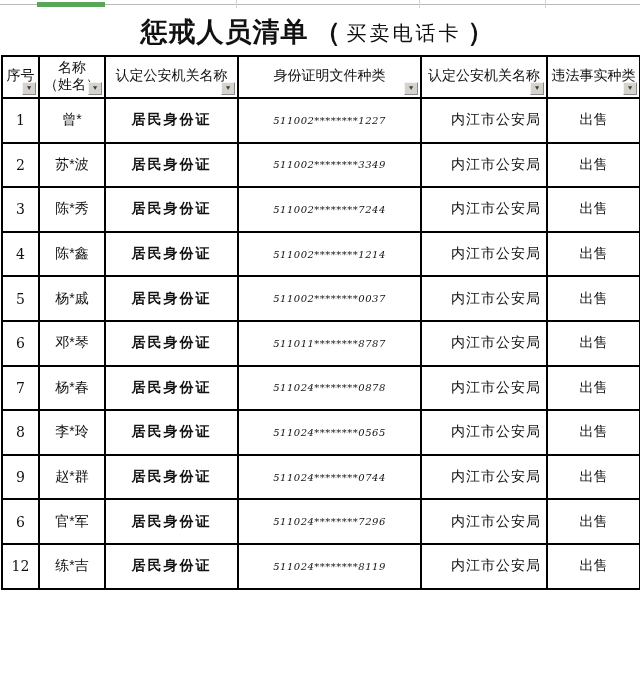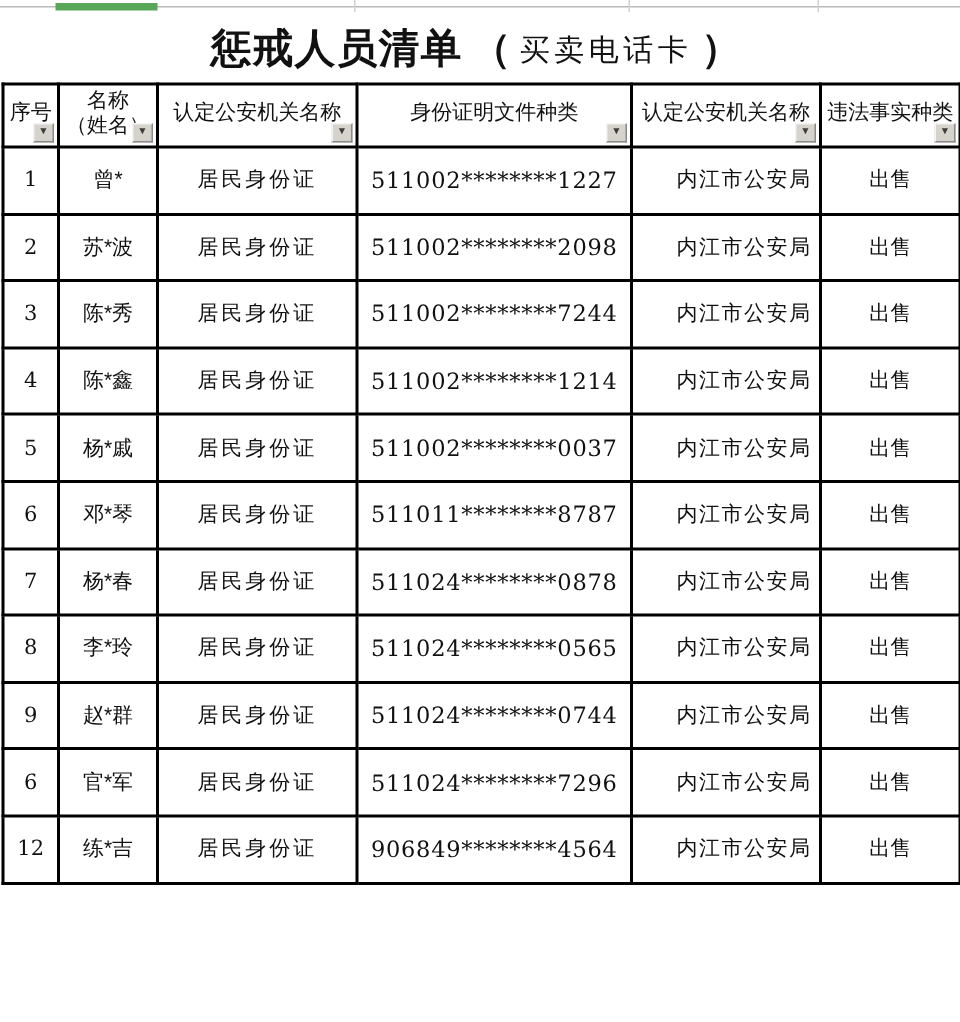--- a/index.html
+++ b/index.html
@@ -42,22 +42,22 @@
   }
   thead tr { height: 42px; font-family: Liberation Mono, monospace; }
   tbody tr { height: 44.6px; }
   th {
     font-size: 14px; font-weight: normal;
     position: relative; padding: 2px 1px;
     line-height: 1.25;
   }
   td { font-size: 14px; }
   td.c-seq { font-family: "DejaVu Serif", serif; font-size: 14px; }
-  td.c-idtype { letter-spacing: 2px; }
-  td.c-idnum { font-family: "DejaVu Serif", serif; font-size: 15px; letter-spacing: 0.5px; white-space: nowrap; }
+  td.c-idtype { letter-spacing: 2px; font-weight: bold; }
+  td.c-idnum { font-family: "DejaVu Serif", serif; font-size: 10px; letter-spacing: 0.5px; white-space: nowrap; font-style: italic; }
   td.c-auth { letter-spacing: 1px; padding-left: 24px; }
 
   
   .filter-btn {
     position: absolute; right: 2px; bottom: 2px;
     width: 14px; height: 13px;
     background: #d6d3cc;
     border: 1px solid #8a8a8a;
     border-top-color: #f4f4f4; border-left-color: #f4f4f4;
     display: flex; align-items: center; justify-content: center;
@@ -128,21 +128,21 @@
     <td class="c-idtype">居民身份证</td>
     <td class="c-idnum">511002********1227</td>
     <td class="c-auth">内江市公安局</td>
     <td class="c-viol">出售</td>
   </tr>
 
   <tr>
     <td class="c-seq">2</td>
     <td class="c-name">苏*波</td>
     <td class="c-idtype">居民身份证</td>
-    <td class="c-idnum">511002********2098</td>
+    <td class="c-idnum">511002********3349</td>
     <td class="c-auth">内江市公安局</td>
     <td class="c-viol">出售</td>
   </tr>
 
   <tr>
     <td class="c-seq">3</td>
     <td class="c-name">陈*秀</td>
     <td class="c-idtype">居民身份证</td>
     <td class="c-idnum">511002********7244</td>
     <td class="c-auth">内江市公安局</td>
@@ -210,19 +210,19 @@
     <td class="c-idtype">居民身份证</td>
     <td class="c-idnum">511024********7296</td>
     <td class="c-auth">内江市公安局</td>
     <td class="c-viol">出售</td>
   </tr>
 
   <tr>
     <td class="c-seq">12</td>
     <td class="c-name">练*吉</td>
     <td class="c-idtype">居民身份证</td>
-    <td class="c-idnum">906849********4564</td>
+    <td class="c-idnum">511024********8119</td>
     <td class="c-auth">内江市公安局</td>
     <td class="c-viol">出售</td>
   </tr>
 
 </tbody>
 </table>
 
 </body></html>

